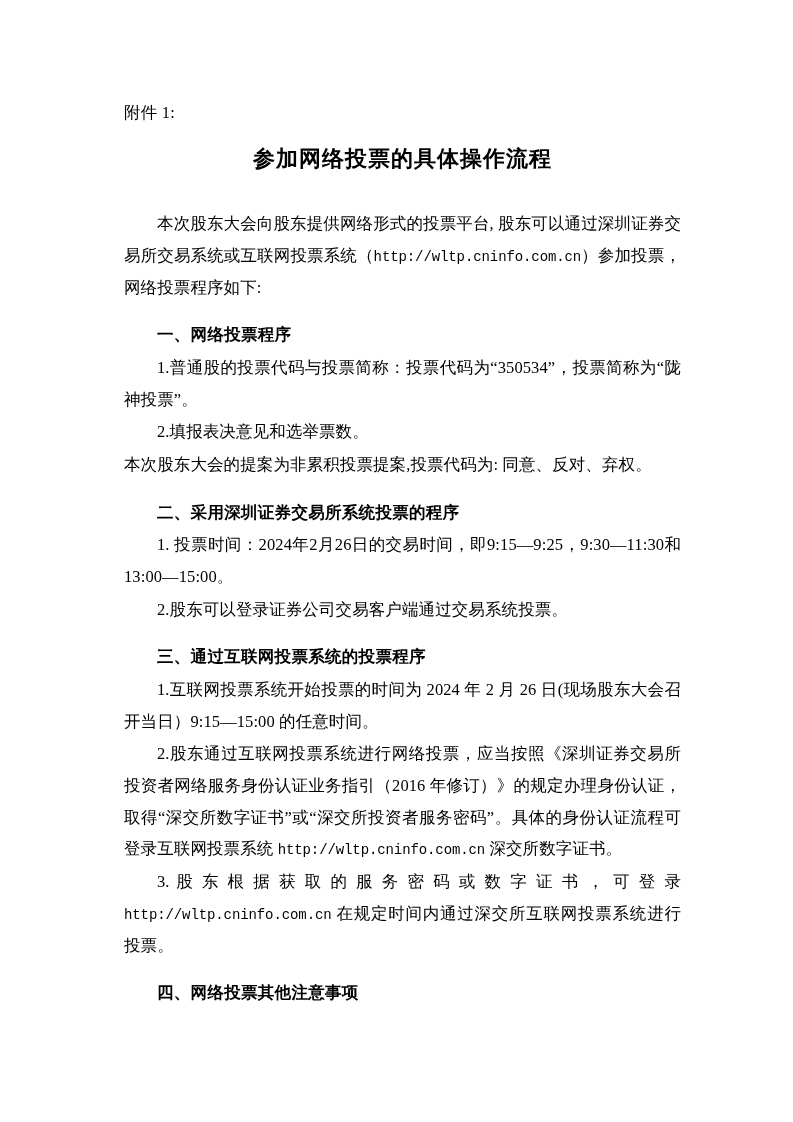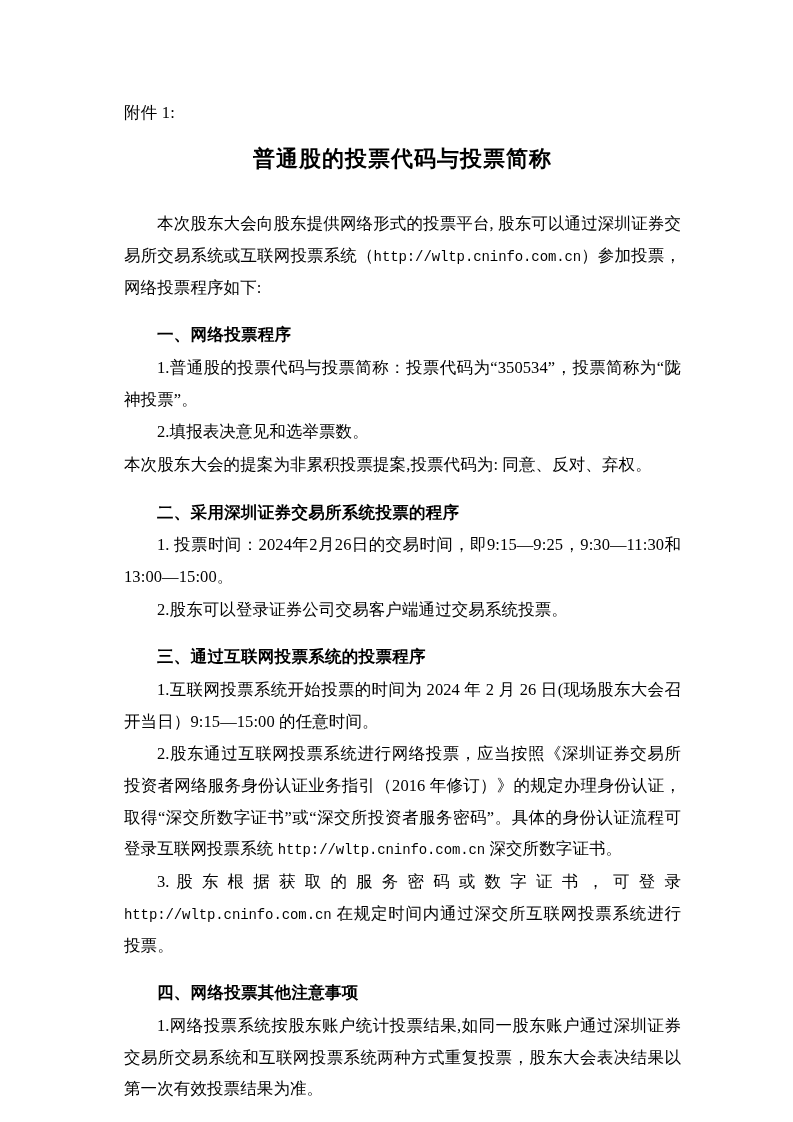--- a/index.html
+++ b/index.html
@@ -64,34 +64,33 @@
     letter-spacing: -0.1px;
   }
 </style>
 </head>
 <body>
 
 <div class="page">
 
   <p class="attachment-label">附件 1:</p>
 
-  <h1 class="doc-title">普通股的投票代码与投票简称</h1>
+  <h1 class="doc-title">参加网络投票的具体操作流程</h1>
 
   <p class="body-par"><span>本次股东大会向股东提供网络形式的投票平台, 股东可以通过深圳证券交易所交易系统或互联网投票系统（</span><span class="mono">http://wltp.cninfo.com.cn</span><span>）参加投票，网络投票程序如下:</span></p>
 
   <p class="section-head">一、网络投票程序</p>
   <p class="body-par">1.普通股的投票代码与投票简称：投票代码为“350534”，投票简称为“陇神投票”。</p>
   <p class="body-par">2.填报表决意见和选举票数。</p>
   <p class="body-par no-indent">本次股东大会的提案为非累积投票提案,投票代码为: 同意、反对、弃权。</p>
 
   <p class="section-head">二、采用深圳证券交易所系统投票的程序</p>
   <p class="body-par">1. 投票时间：2024年2月26日的交易时间，即9:15—9:25，9:30—11:30和13:00—15:00。</p>
   <p class="body-par">2.股东可以登录证券公司交易客户端通过交易系统投票。</p>
 
   <p class="section-head">三、通过互联网投票系统的投票程序</p>
   <p class="body-par">1.互联网投票系统开始投票的时间为 2024 年 2 月 26 日(现场股东大会召开当日）9:15—15:00 的任意时间。</p>
   <p class="body-par"><span>2.股东通过互联网投票系统进行网络投票，应当按照《深圳证券交易所投资者网络服务身份认证业务指引（2016 年修订）》的规定办理身份认证，取得“深交所数字证书”或“深交所投资者服务密码”。具体的身份认证流程可登录互联网投票系统 </span><span class="mono">http://wltp.cninfo.com.cn</span><span> 深交所数字证书。</span></p>
   <p class="body-par"><span>3. 股 东 根 据 获 取 的 服 务 密 码 或 数 字 证 书 ， 可 登 录 </span><span class="mono">http://wltp.cninfo.com.cn</span><span> 在规定时间内通过深交所互联网投票系统进行投票。</span></p>
 
   <p class="section-head">四、网络投票其他注意事项</p>
-  <p class="body-par">1.网络投票系统按股东账户统计投票结果,如同一股东账户通过深圳证券交易所交易系统和互联网投票系统两种方式重复投票，股东大会表决结果以第一次有效投票结果为准。</p>
 
 </div>
 
 </body></html>

